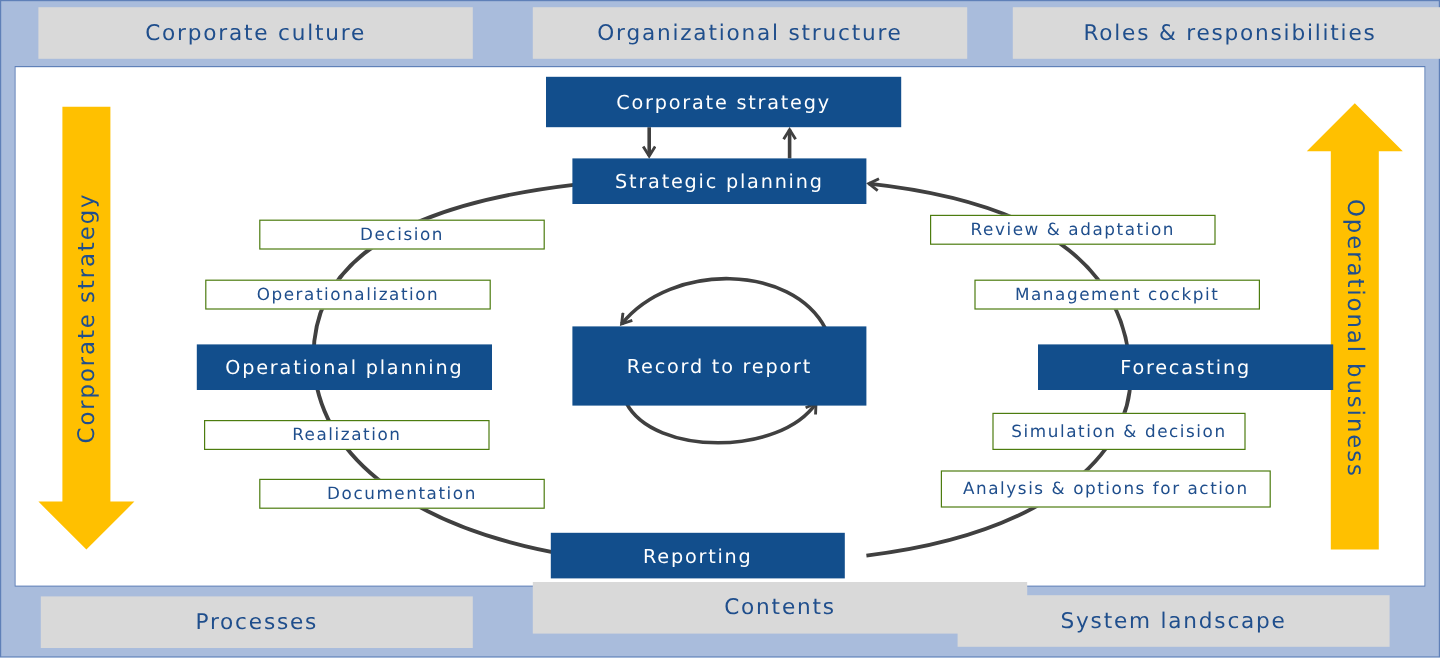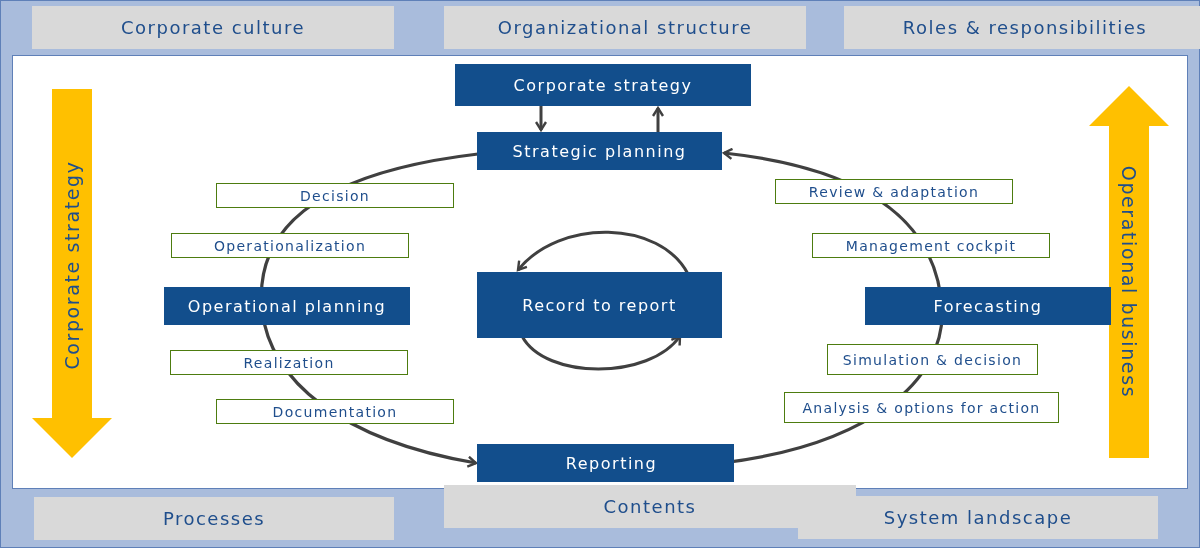--- a/index.html
+++ b/index.html
@@ -87,21 +87,21 @@
   </div>
 <div class="blue-box" style="left:123px;top:287px;width:246px;height:38px;margin-left:41px;">
     <span>Operational planning</span>
   </div>
 <div class="blue-box" style="left:477px;top:272px;width:245px;height:66px;">
     <span>Record to report</span>
   </div>
 <div class="blue-box" style="left:829px;top:287px;width:246px;height:38px;margin-left:36px;">
     <span>Forecasting</span>
   </div>
-<div class="blue-box" style="left:477px;top:444px;width:245px;height:38px;padding-left:12px;">
+<div class="blue-box" style="left:459px;top:444px;width:245px;height:38px;">
     <span>Reporting</span>
   </div>
 
 <div class="label-box" style="left:216px;top:183px;width:236px;height:23px;">
     <span>Decision</span>
   </div>
 <div class="label-box" style="left:171px;top:233px;width:236px;height:23px;">
     <span>Operationalization</span>
   </div>
 <div class="label-box" style="left:170px;top:350px;width:236px;height:23px;">

